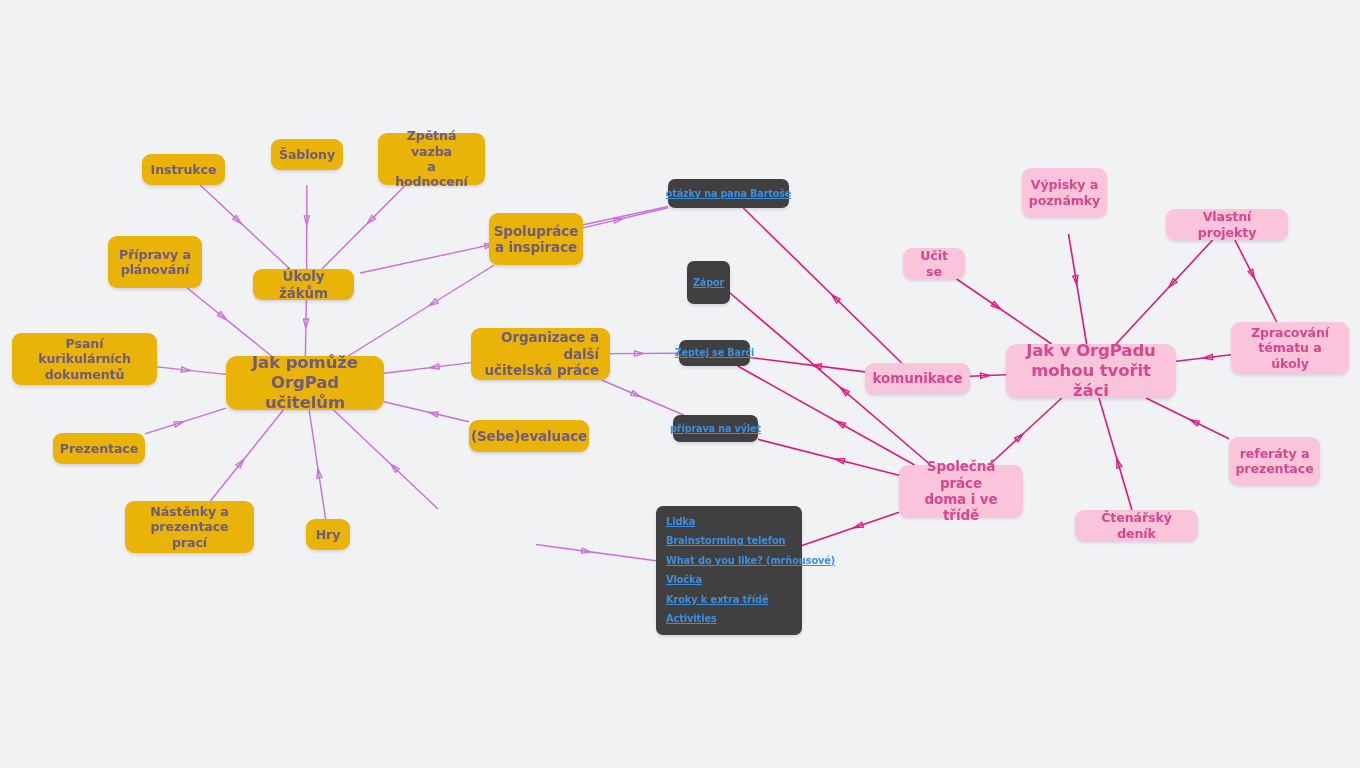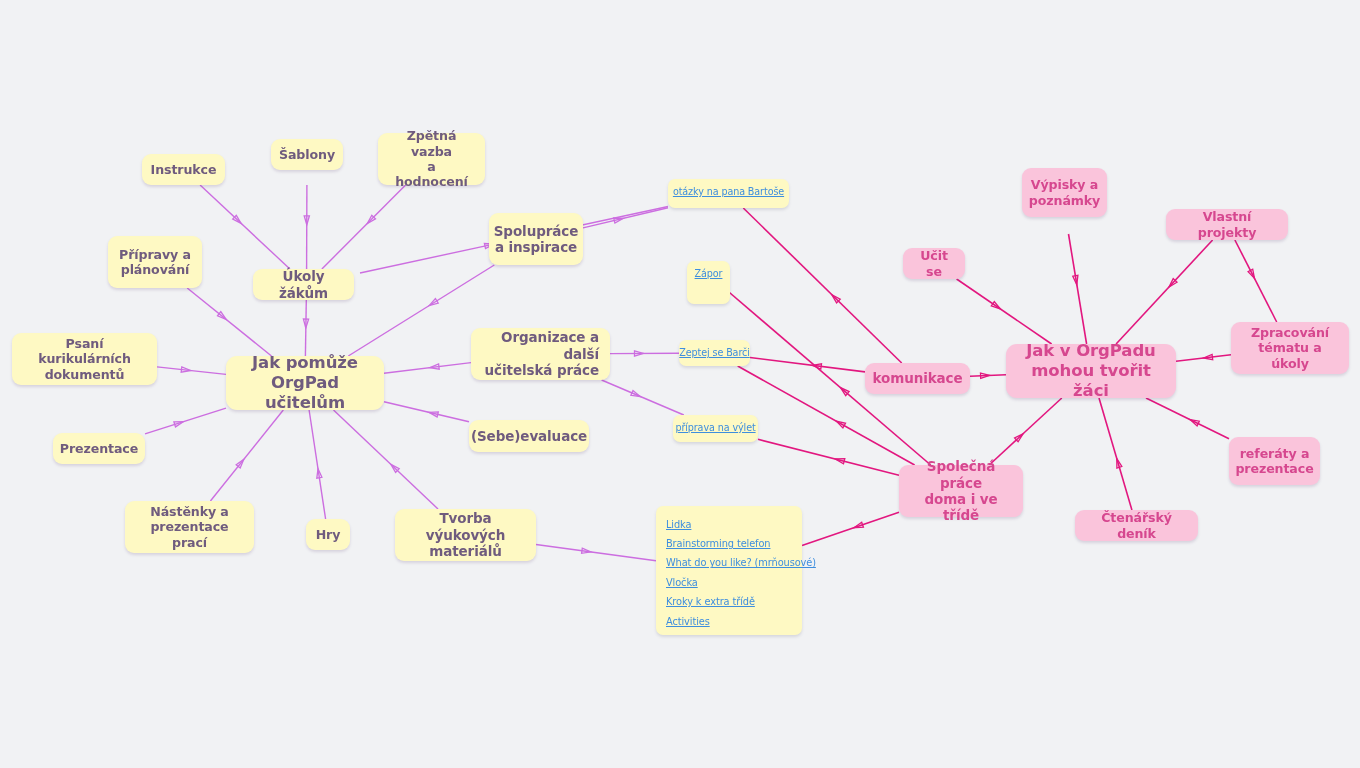--- a/index.html
+++ b/index.html
@@ -39,47 +39,49 @@
     padding: 6px 11px;
     font-weight: bold;
     line-height: 1.22;
     letter-spacing: -0.1px;
     white-space: pre-line;
     box-shadow: 0 2px 3px rgba(90,60,110,0.17);
     cursor: pointer;
     user-select: none;
   }
   .node.purple {
-    background: #fef9c3;
+    background: #eab308;
     color: #6f5b7e;
   }
   .node.pink {
     background: #fac4db;
     color: #d6478f;
   }
   .node.root {
     font-size: 16.5px;
     border-radius: 11px;
   }
   .node.branch {
     font-size: 13.5px;
   }
   .node.leaf {
     font-size: 12.6px;
   }
   .linkbox {
     position: absolute;
     box-sizing: border-box;
-    background: #fef9c3;
+    background: #404040;
     border-radius: 7px;
     box-shadow: 0 2px 3px rgba(90,90,110,0.17);
     padding: 7px 11px;
     display: flex;
     flex-direction: column;
+    justify-content: center;
     cursor: pointer;
+    font-weight: bold;
   }
   .linkbox a, .linkbox .lnk {
     color: #3e8ede;
     font-size: 9.6px;
     text-decoration: underline;
     line-height: 1.25;
     font-family: "DejaVu Sans", "Liberation Sans", sans-serif;
     letter-spacing: -0.1px;
     white-space: nowrap;
     display: block;
@@ -221,24 +223,20 @@
 
   <div class="node purple leaf" style="left:125px; top:501px; width:129px; height:52px;">
     <span>Nástěnky a
 prezentace prací</span>
   </div>
 
   <div class="node purple leaf" style="left:306px; top:519px; width:44px; height:31px;">
     <span>Hry</span>
   </div>
 
-  <div class="node purple branch" style="left:395px; top:509px; width:141px; height:52px;">
-    <span>Tvorba výukových
-materiálů</span>
-  </div>
 
   <div class="node pink root" style="left:1006px; top:344px; width:170px; height:54px;">
     <span>Jak v OrgPadu
 mohou tvořit žáci</span>
   </div>
 
   <div class="node pink leaf" style="left:1022px; top:168px; width:85px; height:49px;">
     <span>Výpisky a
 poznámky</span>
   </div>

